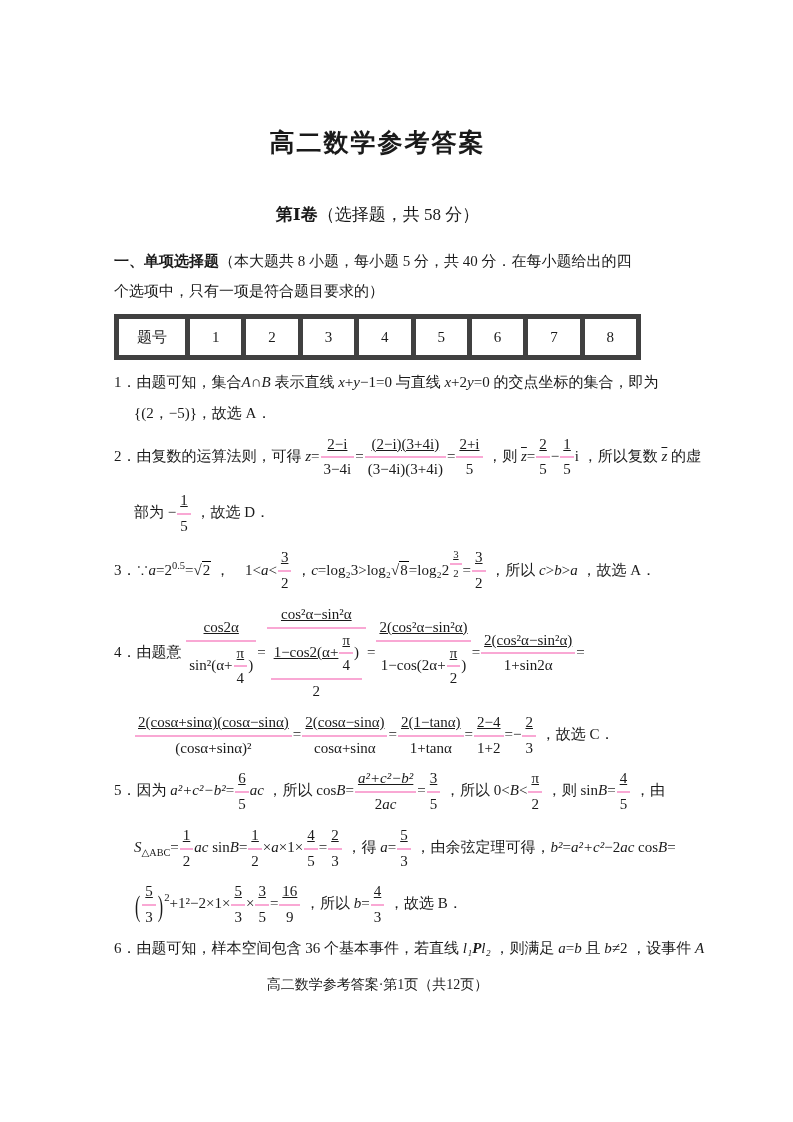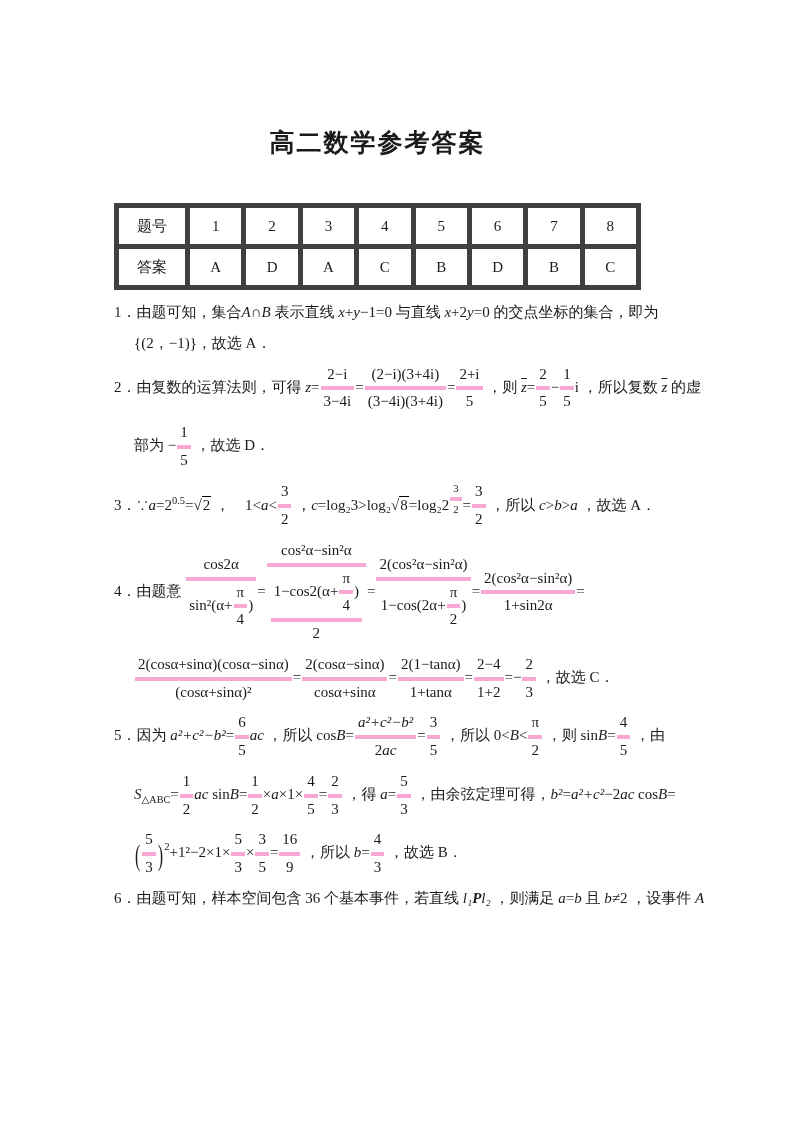--- a/index.html
+++ b/index.html
@@ -12,73 +12,64 @@
   .section{font-size:15px;line-height:30px;margin:0 0 8px 0;}
   .section b{font-weight:bold;}
   table.ans{border-collapse:collapse;width:100%;table-layout:fixed;margin:4px 0 12px 0;}
   table.ans td{border:5px solid #404040;height:34px;text-align:center;vertical-align:middle;font-size:15px;}
   .analysis{font-weight:bold;font-size:15px;margin:6px 0 6px 0;}
   .sol{margin:0 0 4px 0;}
   .mline{white-space:pre;font-size:15px;line-height:1.45;margin:9px 0;}
   .cont{padding-left:20px;}
   
   .mfrac{display:inline-block;vertical-align:middle;text-align:center;padding:0 1px;}
-  .mnum{display:block;border-bottom:4px solid #f9a8d4;padding:0 3px 1px 3px;}
+  .mnum{display:block;border-bottom:2px solid #f9a8d4;padding:0 3px 1px 3px;text-decoration:underline;}
   .mden{display:block;padding:1px 3px 0 3px;}
   .mv{font-style:italic;}
   .mov{font-style:italic;text-decoration:overline;}
   .mbi{font-style:italic;font-weight:bold;}
   .msup{font-size:70%;vertical-align:6px;}
   .msupc{display:inline-block;font-size:72%;vertical-align:8px;}
   .msub{font-size:68%;vertical-align:-4px;}
   .msqrt{white-space:nowrap;}
   .mrt{border-top:1px solid #000;padding:0 1px;}
   .mbp{display:inline-block;transform:scaleY(1.85);vertical-align:middle;font-size:16px;padding:0 1px;}
   .footer{text-align:center;font-size:14px;margin-top:16px;}
 </style>
 </head>
 <body>
 
 <div class="page">
   <h1 class="title">高二数学参考答案</h1>
 
+  <h2 class="vol"><b>第Ⅰ卷</b><span>（选择题，共 58 分）</span></h2>
 
+  <p class="section"><b>一、单项选择题</b><span>（本大题共 8 小题，每小题 5 分，共 40 分．在每小题给出的四个选项中，只有一项是符合题目要求的）</span></p>
 
   <table class="ans">
     <tbody id="answer-table-body">
         <tr>
           <td style="width: 64px;">题号</td>
           <td>1</td>
           <td>2</td>
           <td>3</td>
           <td>4</td>
           <td>5</td>
           <td>6</td>
           <td>7</td>
           <td>8</td>
         </tr>
-        <tr>
-          <td style="width: 64px;">答案</td>
-          <td>A</td>
-          <td>D</td>
-          <td>A</td>
-          <td>C</td>
-          <td>B</td>
-          <td>D</td>
-          <td>B</td>
-          <td>C</td>
-        </tr>
       </tbody>
   </table>
 
 
   <div id="solutions">
       <div class="sol">
         <div class="mline"><span class="mt">1．由题可知，集合</span><span class="mv">A</span><span class="mt">∩</span><span class="mv">B</span><span class="mt"> 表示直线 </span><span class="mv">x</span><span class="mt">+</span><span class="mv">y</span><span class="mt">−1=0 与直线 </span><span class="mv">x</span><span class="mt">+2</span><span class="mv">y</span><span class="mt">=0 的交点坐标的集合，即为</span></div>
-        <div class="mline cont"><span class="mt">{(2，−1)}，故选 A．</span></div>
+        <div class="mline cont"><span class="mt">{(2，−5)}，故选 A．</span></div>
       </div>
       <div class="sol">
         <div class="mline"><span class="mt">2．由复数的运算法则，可得 </span><span class="mv">z</span><span class="mt">=</span><span class="mfrac"><span class="mnum"><span class="mt">2−i</span></span><span class="mden"><span class="mt">3−4i</span></span></span><span class="mt">=</span><span class="mfrac"><span class="mnum"><span class="mt">(2−i)(3+4i)</span></span><span class="mden"><span class="mt">(3−4i)(3+4i)</span></span></span><span class="mt">=</span><span class="mfrac"><span class="mnum"><span class="mt">2+i</span></span><span class="mden"><span class="mt">5</span></span></span><span class="mt"> ，则 </span><span class="mov">z</span><span class="mt">=</span><span class="mfrac"><span class="mnum"><span class="mt">2</span></span><span class="mden"><span class="mt">5</span></span></span><span class="mt">−</span><span class="mfrac"><span class="mnum"><span class="mt">1</span></span><span class="mden"><span class="mt">5</span></span></span><span class="mt">i ，所以复数 </span><span class="mov">z</span><span class="mt"> 的虚</span></div>
         <div class="mline cont"><span class="mt">部为 −</span><span class="mfrac"><span class="mnum"><span class="mt">1</span></span><span class="mden"><span class="mt">5</span></span></span><span class="mt"> ，故选 D．</span></div>
       </div>
       <div class="sol">
         <div class="mline"><span class="mt">3．∵</span><span class="mv">a</span><span class="mt">=</span><span class="mt">2</span><span class="msup">0.5</span><span class="mt">=</span><span class="msqrt"><span class="mt">√</span><span class="mrt"><span class="mt">2</span></span></span><span class="mt"> ，　1&lt;</span><span class="mv">a</span><span class="mt">&lt;</span><span class="mfrac"><span class="mnum"><span class="mt">3</span></span><span class="mden"><span class="mt">2</span></span></span><span class="mt"> ，</span><span class="mv">c</span><span class="mt">=log₂3&gt;log₂</span><span class="msqrt"><span class="mt">√</span><span class="mrt"><span class="mt">8</span></span></span><span class="mt">=log₂2</span><span class="msupc"><span class="mfrac"><span class="mnum"><span class="mt">3</span></span><span class="mden"><span class="mt">2</span></span></span></span><span class="mt">=</span><span class="mfrac"><span class="mnum"><span class="mt">3</span></span><span class="mden"><span class="mt">2</span></span></span><span class="mt"> ，所以 </span><span class="mv">c</span><span class="mt">&gt;</span><span class="mv">b</span><span class="mt">&gt;</span><span class="mv">a</span><span class="mt"> ，故选 A．</span></div>
       </div>
       <div class="sol">
         <div class="mline"><span class="mt">4．由题意 </span><span class="mfrac"><span class="mnum"><span class="mt">cos2α</span></span><span class="mden"><span class="mt">sin²(α+</span><span class="mfrac"><span class="mnum"><span class="mt">π</span></span><span class="mden"><span class="mt">4</span></span></span><span class="mt">)</span></span></span><span class="mt">=</span><span class="mfrac"><span class="mnum"><span class="mt">cos²α−sin²α</span></span><span class="mden"><span class="mfrac"><span class="mnum"><span class="mt">1−cos2(α+</span><span class="mfrac"><span class="mnum"><span class="mt">π</span></span><span class="mden"><span class="mt">4</span></span></span><span class="mt">)</span></span><span class="mden"><span class="mt">2</span></span></span></span></span><span class="mt">=</span><span class="mfrac"><span class="mnum"><span class="mt">2(cos²α−sin²α)</span></span><span class="mden"><span class="mt">1−cos(2α+</span><span class="mfrac"><span class="mnum"><span class="mt">π</span></span><span class="mden"><span class="mt">2</span></span></span><span class="mt">)</span></span></span><span class="mt">=</span><span class="mfrac"><span class="mnum"><span class="mt">2(cos²α−sin²α)</span></span><span class="mden"><span class="mt">1+sin2α</span></span></span><span class="mt">=</span></div>
@@ -87,13 +78,14 @@
       <div class="sol">
         <div class="mline"><span class="mt">5．因为 </span><span class="mv">a²+c²−b²</span><span class="mt">=</span><span class="mfrac"><span class="mnum"><span class="mt">6</span></span><span class="mden"><span class="mt">5</span></span></span><span class="mv">ac</span><span class="mt"> ，所以 cos</span><span class="mv">B</span><span class="mt">=</span><span class="mfrac"><span class="mnum"><span class="mv">a²+c²−b²</span></span><span class="mden"><span class="mt">2</span><span class="mv">ac</span></span></span><span class="mt">=</span><span class="mfrac"><span class="mnum"><span class="mt">3</span></span><span class="mden"><span class="mt">5</span></span></span><span class="mt"> ，所以 0&lt;</span><span class="mv">B</span><span class="mt">&lt;</span><span class="mfrac"><span class="mnum"><span class="mt">π</span></span><span class="mden"><span class="mt">2</span></span></span><span class="mt"> ，则 sin</span><span class="mv">B</span><span class="mt">=</span><span class="mfrac"><span class="mnum"><span class="mt">4</span></span><span class="mden"><span class="mt">5</span></span></span><span class="mt"> ，由</span></div>
         <div class="mline cont"><span class="mv">S</span><span class="msub">△ABC</span><span class="mt">=</span><span class="mfrac"><span class="mnum"><span class="mt">1</span></span><span class="mden"><span class="mt">2</span></span></span><span class="mv">ac</span><span class="mt"> sin</span><span class="mv">B</span><span class="mt">=</span><span class="mfrac"><span class="mnum"><span class="mt">1</span></span><span class="mden"><span class="mt">2</span></span></span><span class="mt">×</span><span class="mv">a</span><span class="mt">×1×</span><span class="mfrac"><span class="mnum"><span class="mt">4</span></span><span class="mden"><span class="mt">5</span></span></span><span class="mt">=</span><span class="mfrac"><span class="mnum"><span class="mt">2</span></span><span class="mden"><span class="mt">3</span></span></span><span class="mt"> ，得 </span><span class="mv">a</span><span class="mt">=</span><span class="mfrac"><span class="mnum"><span class="mt">5</span></span><span class="mden"><span class="mt">3</span></span></span><span class="mt"> ，由余弦定理可得，</span><span class="mv">b²</span><span class="mt">=</span><span class="mv">a²+c²</span><span class="mt">−2</span><span class="mv">ac</span><span class="mt"> cos</span><span class="mv">B</span><span class="mt">=</span></div>
         <div class="mline cont"><span class="mbp">(</span><span class="mfrac"><span class="mnum"><span class="mt">5</span></span><span class="mden"><span class="mt">3</span></span></span><span class="mbp">)</span><span class="msupc"><span class="mt">2</span></span><span class="mt">+1²−2×1×</span><span class="mfrac"><span class="mnum"><span class="mt">5</span></span><span class="mden"><span class="mt">3</span></span></span><span class="mt">×</span><span class="mfrac"><span class="mnum"><span class="mt">3</span></span><span class="mden"><span class="mt">5</span></span></span><span class="mt">=</span><span class="mfrac"><span class="mnum"><span class="mt">16</span></span><span class="mden"><span class="mt">9</span></span></span><span class="mt"> ，所以 </span><span class="mv">b</span><span class="mt">=</span><span class="mfrac"><span class="mnum"><span class="mt">4</span></span><span class="mden"><span class="mt">3</span></span></span><span class="mt"> ，故选 B．</span></div>
       </div>
       <div class="sol">
         <div class="mline"><span class="mt">6．由题可知，样本空间包含 36 个基本事件，若直线 </span><span class="mv">l₁</span><span class="mbi">P</span><span class="mv">l₂</span><span class="mt"> ，则满足 </span><span class="mv">a</span><span class="mt">=</span><span class="mv">b</span><span class="mt"> 且 </span><span class="mv">b</span><span class="mt">≠2 ，设事件 </span><span class="mv">A</span></div>
       </div>
     </div>
 
+  <div class="footer">高二数学参考答案·第1页（共12页）</div>
 </div>
 
 </body></html>

